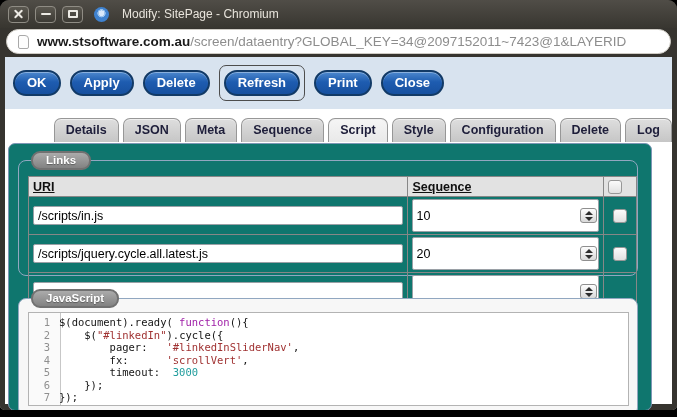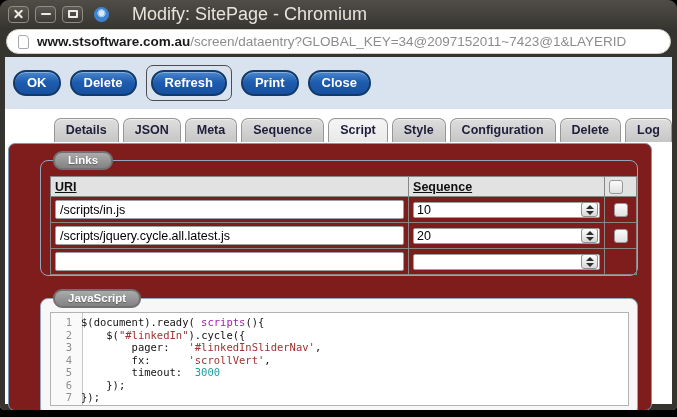--- a/index.html
+++ b/index.html
@@ -24,21 +24,21 @@
     cursor:default;
   }
   .x-bar { position:absolute; width:11px; height:2px; background:#eceae4; border-radius:1px; }
   .x-bar.a { transform:rotate(45deg); } .x-bar.b { transform:rotate(-45deg); }
   .min-glyph { width:10px; height:2px; background:#eceae4; border-radius:1px; }
   .max-glyph { width:10px; height:8px; border:2px solid #eceae4; border-radius:1px; }
   .chromium-icon {
     width:15px; height:15px; border-radius:50%; margin-left:5px; flex:none;
     background:radial-gradient(circle at 50% 42%, #d9e9fa 0 24%, #9cc4ee 26% 34%, #3f82cf 38% 70%, #27619f 100%);
   }
-  .title { color:#e8e4dc; font-size:18px; margin-left:17px; white-space:nowrap; }
+  .title { color:#e8e4dc; font-size:12px; margin-left:7px; white-space:nowrap; }
   
   .addressrow { height:29px; background:#36342f; padding:1px 6px 3px 6px; }
   .urlbox {
     height:25px; background:#fff; border:1px solid #cfccc5; border-radius:13px;
     display:flex; align-items:center; gap:8px; padding:8px 11px; overflow:hidden; white-space:nowrap;
   }
   .doc-icon { width:11px; height:14px; border:1px solid #a9a9a9; border-radius:2px 4px 2px 2px; flex:none; background:#fdfdfd; }
   .url-text { font-size:13.5px; overflow:hidden; }
   .url-domain { color:#1b1b1b; font-weight:bold; }
   .url-path { color:#8d8d8d; }
@@ -63,21 +63,21 @@
   .tabs { display:flex; gap:4px; margin:9px 0 0 10px;justify-content:flex-end; }
   .tab {
     background:linear-gradient(#dedede,#c6c6c6); border:1px solid #979797; border-bottom:none;
     border-radius:7px 7px 0 0; padding:4px 11px 5px; font-weight:bold; font-size:12.5px;
     color:#1e1e3a; box-shadow:inset 0 1px 0 #efefef; cursor:pointer; white-space:nowrap;
   }
   .tab.active { background:linear-gradient(#f5f5f5,#e9e9e9); }
   
   .panel {
     margin:1px 20px 12px 3px; height:268px; border:1px solid #7d97b5; border-radius:7px;
-    background:#7f1d1d; padding:12px 9px 0 25px;
+    background:#0f766e; padding:12px 9px 0 3px;
   }
   .fieldset { position:relative; border:1px solid #91a7c0; border-radius:8px; }
   .legend {
     position:absolute; top:-10px; left:12px;
     background:linear-gradient(#ababab,#828282); border:2px solid #717171; border-radius:9px;
     color:#fff; font-weight:bold; font-size:11.5px; padding:1px 13px 2px;
     text-shadow:0 1px 1px rgba(0,0,0,.35);
   }
   .links-fieldset { height:116px; margin:4px 4px 0 6px; }
   
@@ -85,21 +85,21 @@
   .links-table th, .links-table td { border:1px solid #878787; padding:2px 4px; }
   .links-table th { background:#e2e2e2; text-align:left; font-size:12.5px; height:20px; }
   .th-link { text-decoration:underline; font-weight:bold; color:#101010; cursor:pointer; }
   .col-uri { width:433px; } .col-seq { width:88px; } .col-chk { width:34px; }
   .links-table td { height:26px; }
   .text-input {
     width:100%; height:19px; border:1px solid #9aa0a6; border-radius:2px;
     font-family:"Liberation Sans", sans-serif; font-size:12.5px; padding:0 4px; background:#fff;
   }
   .seq-wrap {
-    display:flex; align-items:center; height:16px; border:1px solid #9aa0a6; border-radius:2px; background:#fff;
+    display:flex; align-items:center; height:33px; border:1px solid #9aa0a6; border-radius:2px; background:#fff;
   }
   .seq-input {
     border:none; outline:none; flex:1; min-width:0; font-family:"Liberation Sans", sans-serif;
     font-size:12.5px; padding:0 3px; background:transparent;
   }
   .spinner {
     width:17px; height:15px; margin-right:1px; flex:none; border:1px solid #8f8f8f; border-radius:3px;
     background:linear-gradient(#fdfdfd,#d9d9d9); display:flex; flex-direction:column;
     align-items:center; justify-content:center; gap:2px; cursor:pointer;
   }
@@ -152,20 +152,21 @@
     <div class="urlbox">
       <span class="doc-icon"></span>
       <span class="url-text"><span class="url-domain">www.stsoftware.com.au</span><span class="url-path">/screen/dataentry?GLOBAL_KEY=34@2097152011~7423@1&amp;LAYERID</span></span>
     </div>
   </div>
 
   <div class="frame-body">
 
     <div class="toolbar">
       <button class="btn">OK</button>
+      <button class="btn">Apply</button>
       <button class="btn">Delete</button>
       <span class="focus-ring">
         <button class="btn">Refresh</button>
       </span>
       <button class="btn">Print</button>
       <button class="btn">Close</button>
     </div>
 
     <div class="tabs">
       <div class="tab">Details</div>
@@ -232,21 +233,21 @@
               <td class="chk-cell"></td>
             </tr>
           </tbody>
         </table>
       </div>
 
       <div class="fieldset js-fieldset">
         <span class="legend">JavaScript</span>
         <div class="code-box">
           <div>
-              <div class="code-line"><span class="ln">1</span><span class="code-text"><span class="seg-p">$(document).ready( </span><span class="seg-k">scripts</span><span class="seg-p">(){</span></span></div>
+              <div class="code-line"><span class="ln">1</span><span class="code-text"><span class="seg-p">$(document).ready( </span><span class="seg-k">function</span><span class="seg-p">(){</span></span></div>
               <div class="code-line"><span class="ln">2</span><span class="code-text"><span class="seg-p">    $(</span><span class="seg-s">"#linkedIn"</span><span class="seg-p">).cycle({</span></span></div>
               <div class="code-line"><span class="ln">3</span><span class="code-text"><span class="seg-p">        pager:   </span><span class="seg-s">'#linkedInSliderNav'</span><span class="seg-p">,</span></span></div>
               <div class="code-line"><span class="ln">4</span><span class="code-text"><span class="seg-p">        fx:      </span><span class="seg-s">'scrollVert'</span><span class="seg-p">,</span></span></div>
               <div class="code-line"><span class="ln">5</span><span class="code-text"><span class="seg-p">        timeout:  </span><span class="seg-n">3000</span></span></div>
               <div class="code-line"><span class="ln">6</span><span class="code-text"><span class="seg-p">    });</span></span></div>
               <div class="code-line"><span class="ln">7</span><span class="code-text"><span class="seg-p">});</span></span></div>
             </div>
         </div>
       </div>
 

